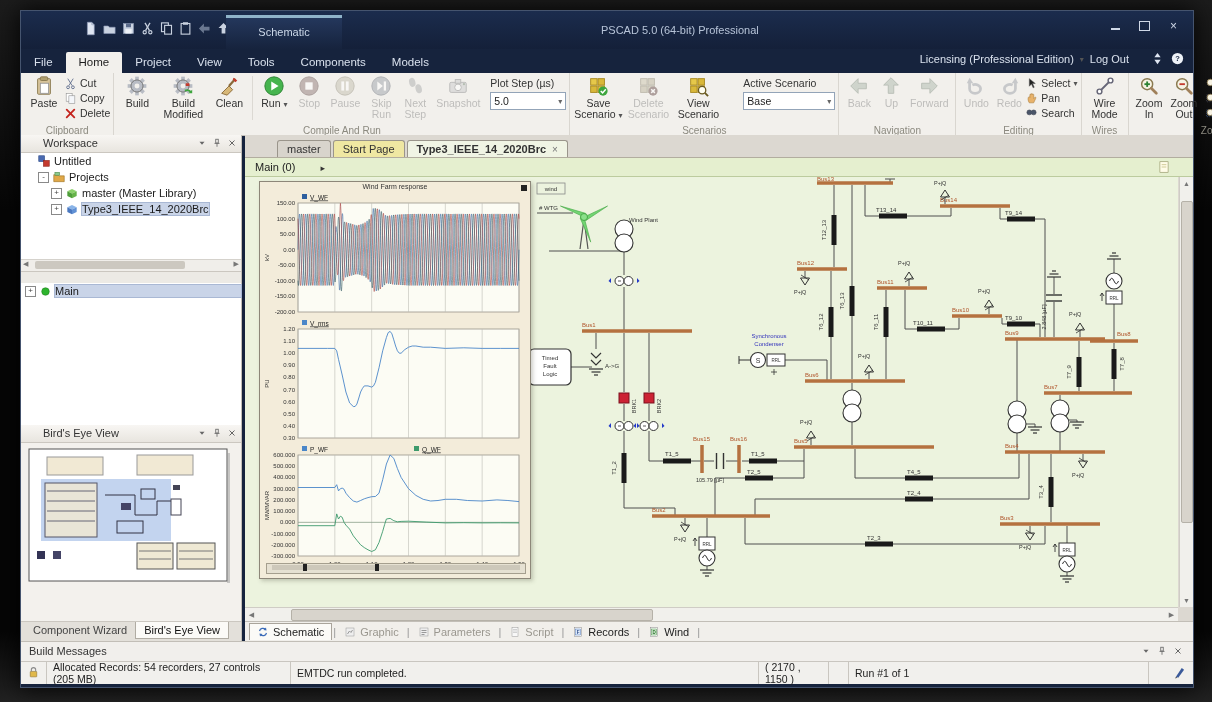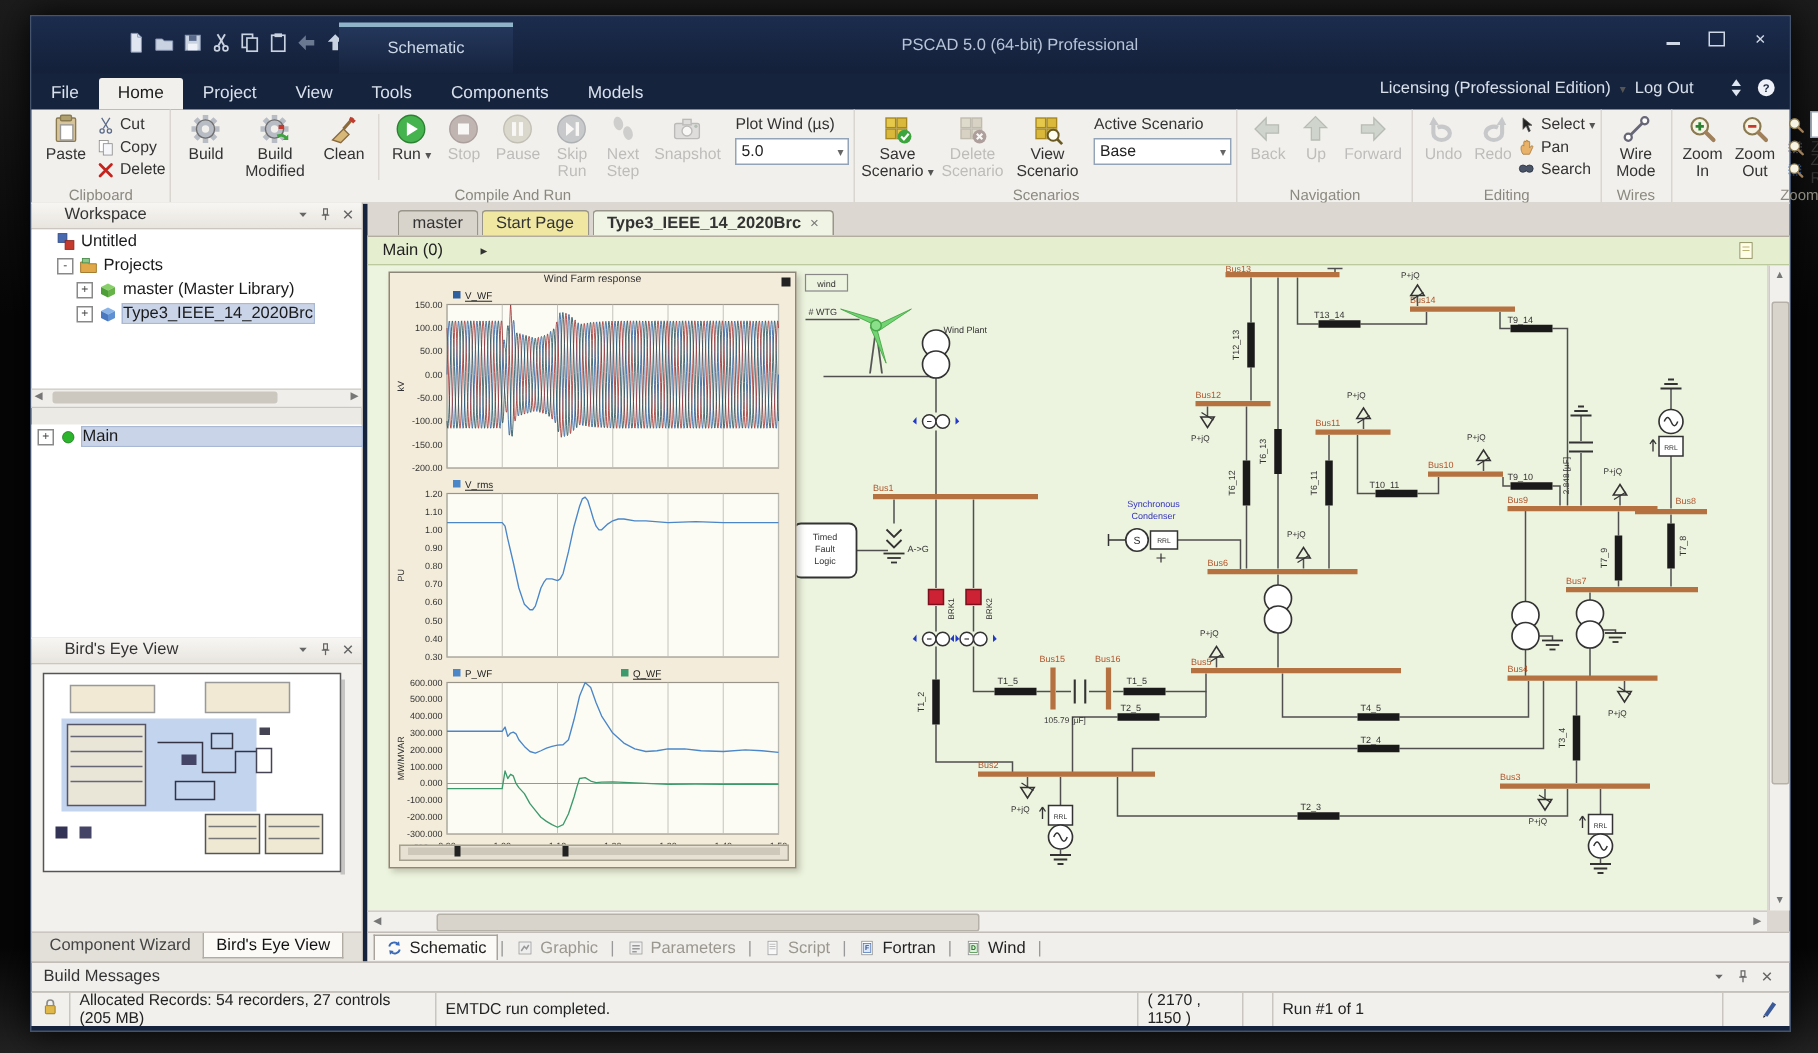--- a/index.html
+++ b/index.html
@@ -52,21 +52,21 @@
   .trow svg{width:14px;height:14px;margin-right:3px;flex:none;}
   .trow .lbl.sel{background:#c9d4e8;outline:1px solid #a9b8d4;}
   #mainpane{position:absolute;left:0;top:148px;width:100%;height:142px;background:#fff;border-bottom:1px solid #cbc7c0;}
   #behead{position:absolute;left:0;top:290px;width:100%;}
   #bebody{position:absolute;left:0;top:308px;width:100%;height:178px;background:#f3f1ed;}
   #docktabs{position:absolute;left:0;top:486px;width:100%;height:20px;background:#e3e0da;border-top:1px solid #cbc7c0;display:flex;align-items:flex-start;padding-left:4px;box-sizing:border-box;}
   .dtab{font-size:11px;color:#444;padding:2px 8px;}
   .dtab.active{background:#fbfaf7;border:1px solid #b0aca3;border-top:none;color:#111;}
   
   #docarea{position:absolute;left:224px;top:124px;width:948px;height:506px;background:#dcd8d1;}
-  #doctabs{position:absolute;left:0;top:2px;width:100%;height:20px;display:flex;align-items:flex-end;padding-left:20px;box-sizing:border-box;}
+  #doctabs{position:absolute;left:0;top:2px;width:100%;height:20px;display:flex;align-items:flex-end;padding-left:32px;box-sizing:border-box;}
   .doctab{font-size:11px;color:#333;border:1px solid #9a958b;border-bottom:none;border-radius:3px 3px 0 0;
     padding:2px 9px;margin-right:2px;background:#d8d4cc;display:flex;gap:6px;align-items:center;}
   .doctab.start{background:#efe7a2;}
   .doctab.active{background:#f0f4e4;font-weight:bold;}
   .doctab .x{color:#777;font-size:10px;font-weight:normal;}
   #breadcrumb{position:absolute;left:0;top:22px;width:100%;height:20px;background:#e5efcf;border-top:1px solid #b2ad9f;
     border-bottom:1px solid #bccb9e;font-size:11px;color:#222;box-sizing:border-box;padding:3px 0 0 10px;}
   #breadcrumb .car{margin-left:22px;color:#333;font-size:9px;}
   #bcicon{position:absolute;right:22px;top:2px;}
   #canvas{position:absolute;left:0;top:42px;width:933px;height:430px;background:#ecf3de;overflow:hidden;}
@@ -314,21 +314,21 @@
           <div class="rbig disabled" style="width: 52px;">
             <svg viewBox="0 0 24 24" style="width:22px;height:22px">
               <rect x="3" y="8" width="18" height="11" rx="1.5" fill="#c8ccd2" stroke="#82868e"></rect>
               <rect x="9" y="5" width="6" height="4" fill="#c8ccd2" stroke="#82868e"></rect>
               <circle cx="12" cy="13.5" r="3.6" fill="#fff" stroke="#82868e"></circle>
               <circle cx="18.5" cy="10" r="1.2" fill="#3da53d"></circle>
             </svg>
             <div>Snapshot</div>
           </div>
           <div class="rfield" style="width: 76px; margin-left: 6px;">
-            <span>Plot Wind (µs)</span>
+            <span>Plot Step (µs)</span>
      <div class="combo">
               <span>5.0</span>
               <span class="car">▾</span>
             </div>
           </div>
         </div>
         <div class="glabel">Compile And Run</div>
       </div>
       <div class="rgroup">
         <div class="ritems">
@@ -358,21 +358,21 @@
             <svg viewBox="0 0 24 24" style="width:22px;height:22px">
               <rect x="4" y="4" width="7" height="7" fill="#e6c84a" stroke="#a8881e"></rect>
               <rect x="12" y="4" width="7" height="7" fill="#d9b83a" stroke="#a8881e"></rect>
  <rect x="4" y="12" width="7" height="7" fill="#d9b83a" stroke="#a8881e"></rect>
               <rect x="12" y="12" width="7" height="7" fill="#e6c84a" stroke="#a8881e"></rect>
               <circle cx="16.5" cy="16.5" r="4" fill="#fffef2" stroke="#6a5a20" stroke-width="1.4"></circle>
               <line x1="19.5" y1="19.5" x2="23" y2="23" stroke="#6a5a20" stroke-width="2"></line>
             </svg>
             <div>View<br>Scenario</div>
           </div>
-          <div class="rfield" style="width: 92px; margin-left: 6px;">
+          <div class="rfield" style="width: 92px; margin-left: 20px;">
             <span>Active Scenario</span>
      <div class="combo">
               <span>Base</span>
               <span class="car">▾</span>
             </div>
           </div>
         </div>
         <div class="glabel">Scenarios</div>
       </div>
       <div class="rgroup">
@@ -1189,21 +1189,21 @@
           </svg>
           <span>Script</span>
         </div>
         <span class="vtsep">|</span>
         <div class="vtab">
           <svg viewBox="0 0 24 24" style="width:12px;height:12px">
             <rect x="5" y="3" width="14" height="18" fill="#fff" stroke="#888"></rect>
             <rect x="7" y="6" width="10" height="12" fill="#dce8f8" stroke="#4a74b8"></rect>
             <text x="12" y="15" font-size="9" fill="#2c4a88" text-anchor="middle" font-weight="bold">F</text>
           </svg>
-          <span>Fortran</span>
+          <span>Records</span>
         </div>
         <span class="vtsep">|</span>
         <div class="vtab">
           <svg viewBox="0 0 24 24" style="width:12px;height:12px">
             <rect x="5" y="3" width="14" height="18" fill="#fff" stroke="#888"></rect>
             <rect x="7" y="6" width="10" height="12" fill="#dff0df" stroke="#3a8a3a"></rect>
             <text x="12" y="15" font-size="9" fill="#1a6a1a" text-anchor="middle" font-weight="bold">D</text>
           </svg>
           <span>Wind</span>
         </div>

